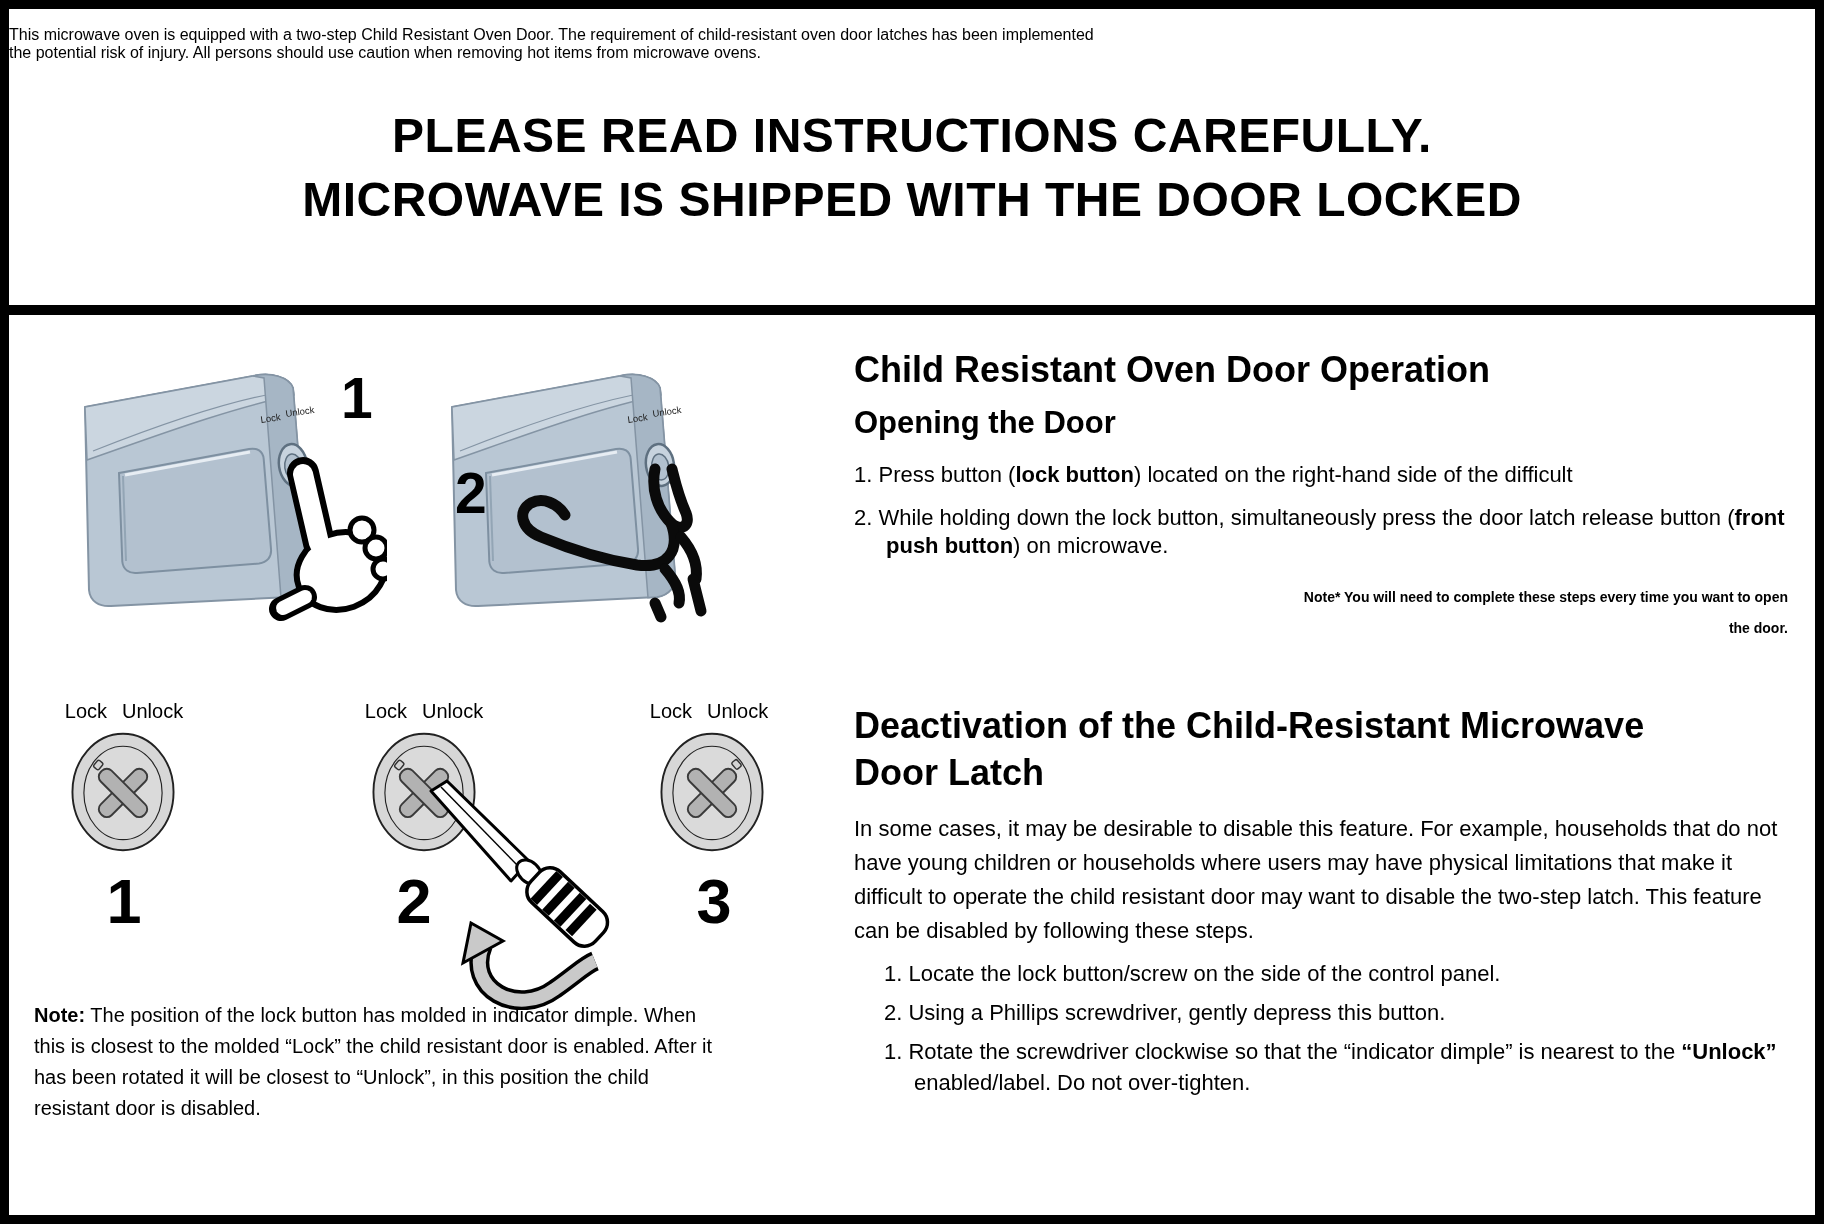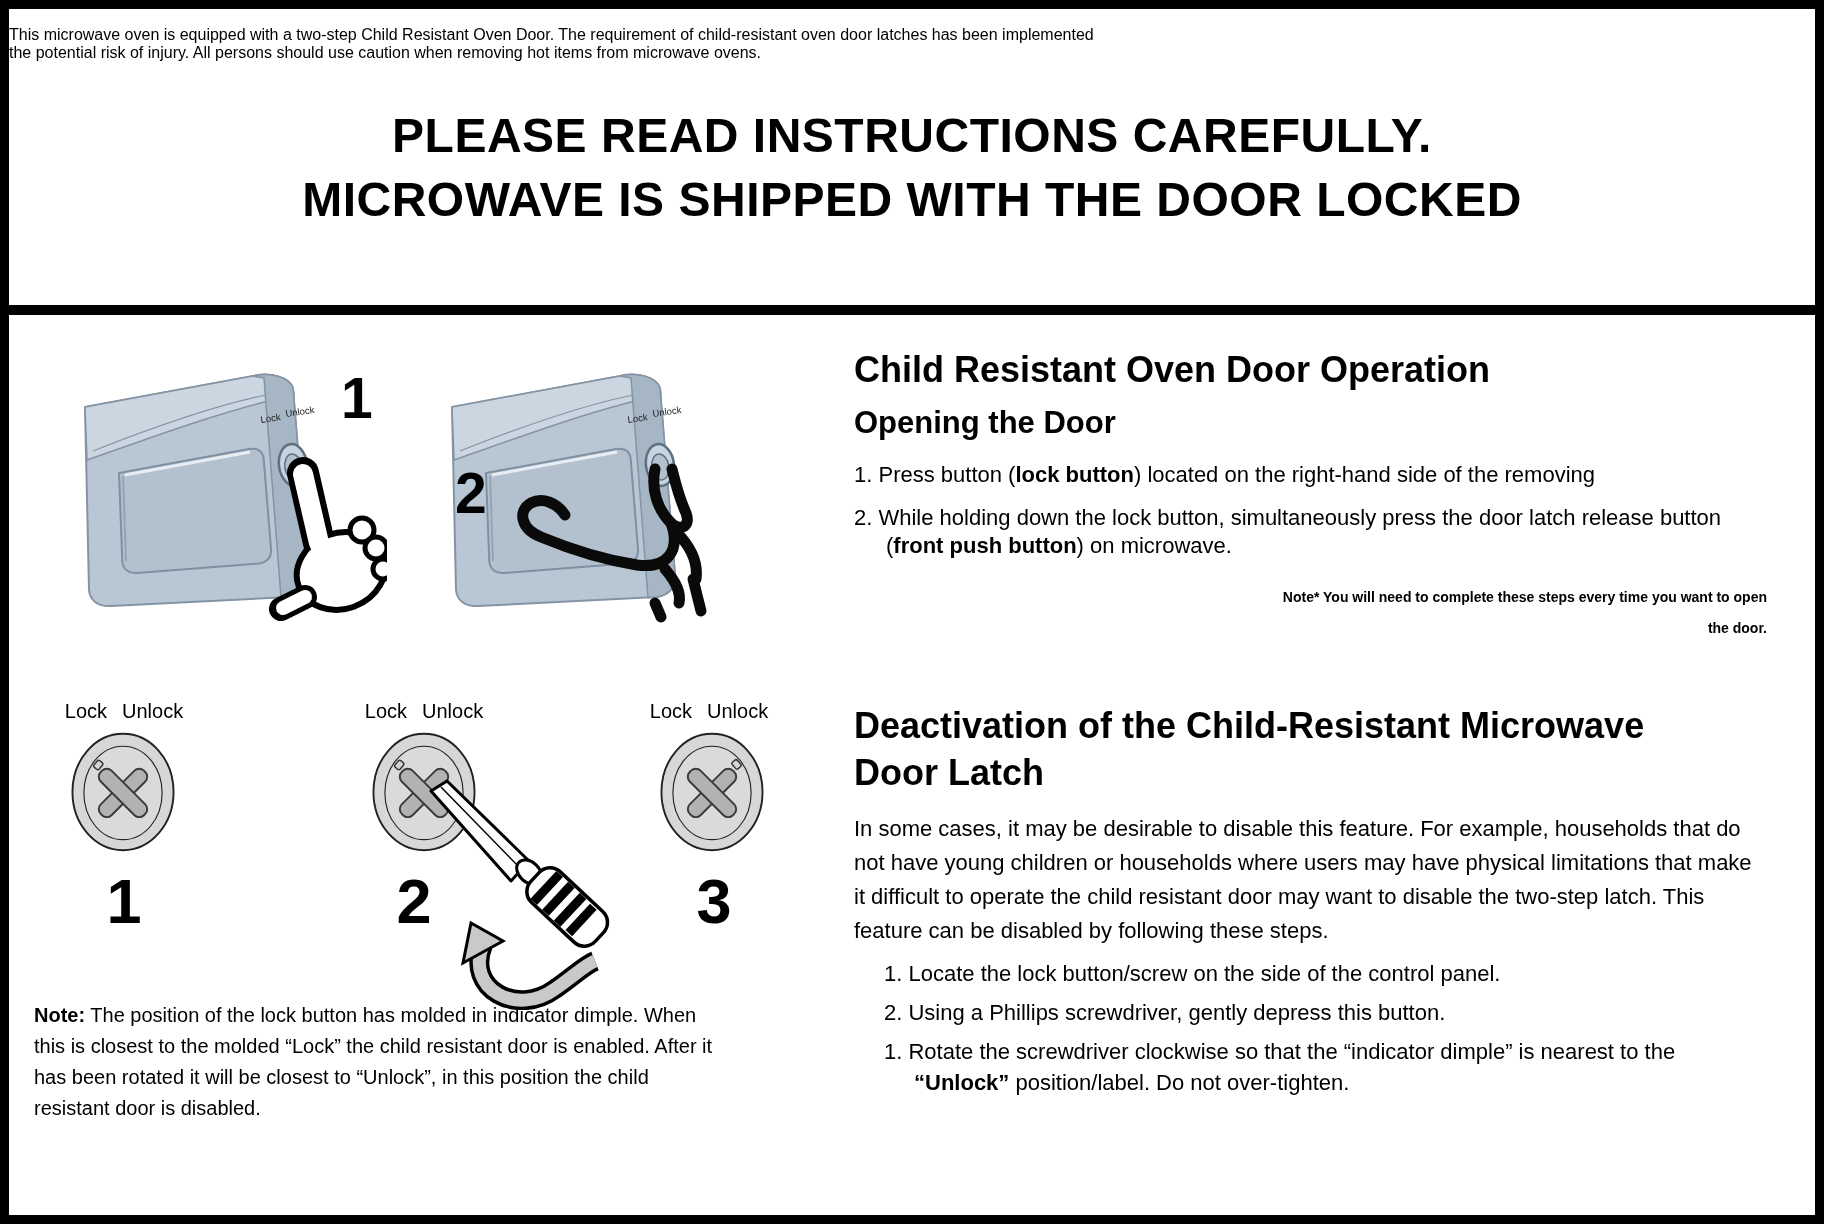--- a/index.html
+++ b/index.html
@@ -10,21 +10,21 @@
     font-family:"Liberation Sans", sans-serif; color:#000;
   }
   
   .top-box { height:306px; border-bottom:10px solid #000; padding-top:17px; }
   .intro { text-align:center; font-size:20.5px; line-height:27px; margin:0; }
   .headline { margin-top:42px; text-align:center; font-weight:bold;
               font-size:48px; line-height:64px; letter-spacing:0.5px; }
   
   .content { position:relative; display:flex; height:826px; }
   .left-col { position:relative; flex:0 0 845px; width:845px; }
-  .right-col { flex:1; padding:34px 48px 0 0; }
+  .right-col { flex:1; padding:34px 27px 0 0; }
 
   
   .op-title  { font-size:36px; line-height:42px; font-weight:bold; margin:0 0 14px; }
   .op-sub    { font-size:31px; line-height:36px; font-weight:bold; margin:0 0 20px; }
   .step      { font-size:22px; line-height:28px; margin:0 0 15px; padding-left:32px; text-indent:-32px; }
   .op-note   { font-size:14px; line-height:31px; font-weight:bold; margin:22px 0 0;text-align:right; }
   .op-note .cont { padding-left:78px; }
   .deact-title { font-size:36px; line-height:47px; font-weight:bold; margin:58px 0 12px; }
   .deact-intro { font-size:22px; line-height:34px; margin:16px 0 10px; }
   .d-step    { font-size:22px; line-height:31px; margin:0 0 8px; padding-left:60px; text-indent:-30px; }
@@ -196,34 +196,34 @@
 
       <p class="note-block">
         <b>Note:</b><span> The position of the lock button has molded in indicator dimple. When this is closest to the molded “Lock” the child resistant door is enabled.  After it has been rotated it will be closest to “Unlock”, in this position the child resistant door is disabled.</span>
       </p>
     </section>
 
     <section class="right-col">
       <h2 class="op-title">Child Resistant Oven Door Operation</h2>
       <h3 class="op-sub">Opening the Door</h3>
 
-      <p class="step"><span>1. Press button (</span><b>lock button</b><span>) located on the right-hand side of the removing</span></p>
+      <p class="step"><span>1. Press button (</span><b>lock button</b><span>) located on the right-hand side of the difficult</span></p>
 
       <p class="step"><span>2. While holding down the lock button, simultaneously press the door latch release button (</span><b>front push button</b><span>) on microwave.</span></p>
 
       <div class="op-note">
         <div>Note* You will need to complete these steps every time you want to open</div>
         <div class="cont">the door.</div>
       </div>
 
       <h2 class="deact-title">
         <div>Deactivation of the Child-Resistant Microwave</div>
         <div>Door Latch</div>
       </h2>
 
       <p class="deact-intro">In some cases, it may be desirable to disable this feature.  For example, households that do not have young children or households where users may have physical limitations that make it difficult to operate the child resistant door may want to disable the two-step latch. This feature can be disabled by following these steps.</p>
 
       <p class="d-step"><span>1. Locate the lock button/screw on the side of the control panel.</span></p>
       <p class="d-step"><span>2. Using a Phillips screwdriver, gently depress this button.</span></p>
-      <p class="d-step"><span>1. Rotate the screwdriver clockwise so that the “indicator dimple” is nearest to the </span><b>“Unlock”</b><span> position/label. Do not over-tighten.</span></p>
+      <p class="d-step"><span>1. Rotate the screwdriver clockwise so that the “indicator dimple” is nearest to the </span><b>“Unlock”</b><span> enabled/label. Do not over-tighten.</span></p>
     </section>
   </main>
 </div>
 
 </body></html>

